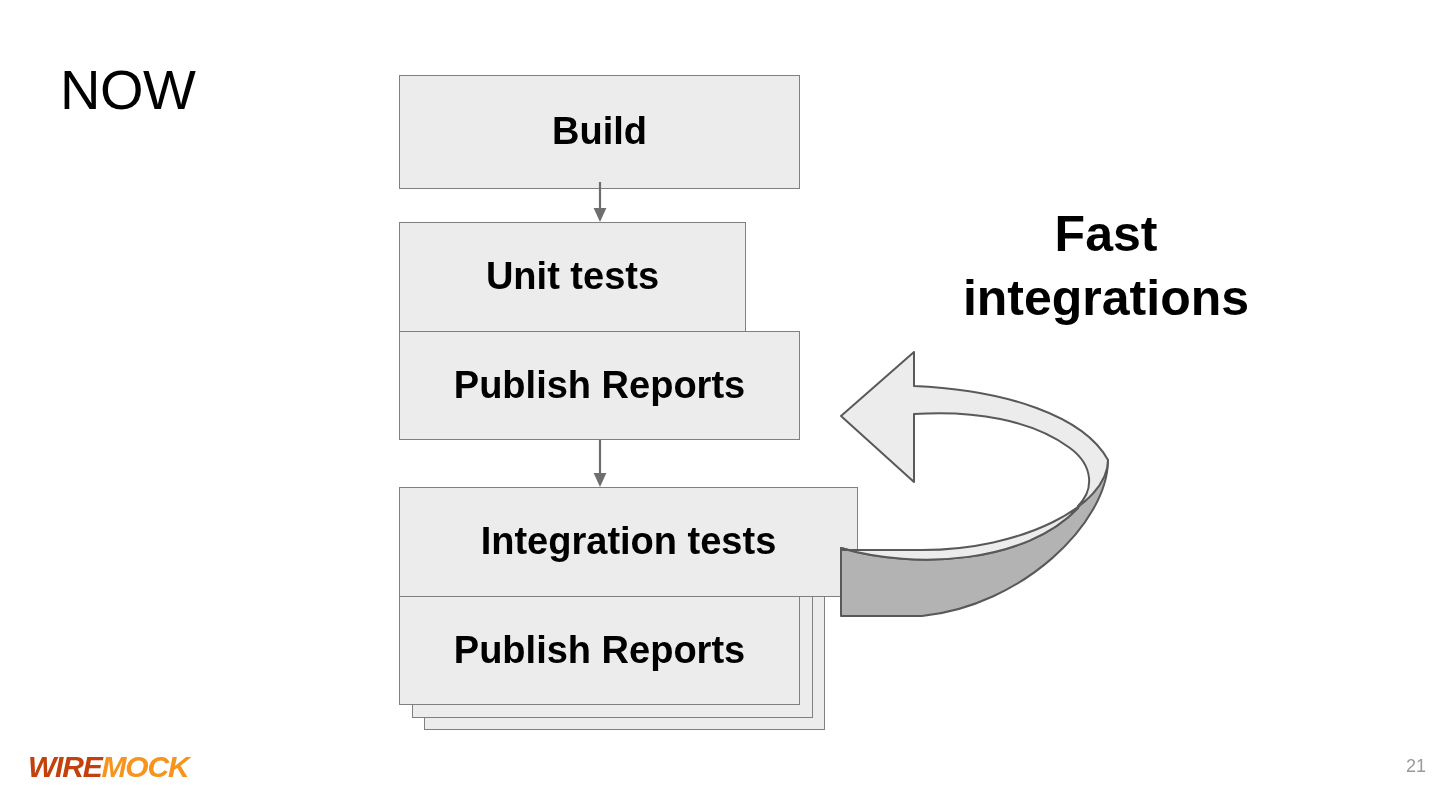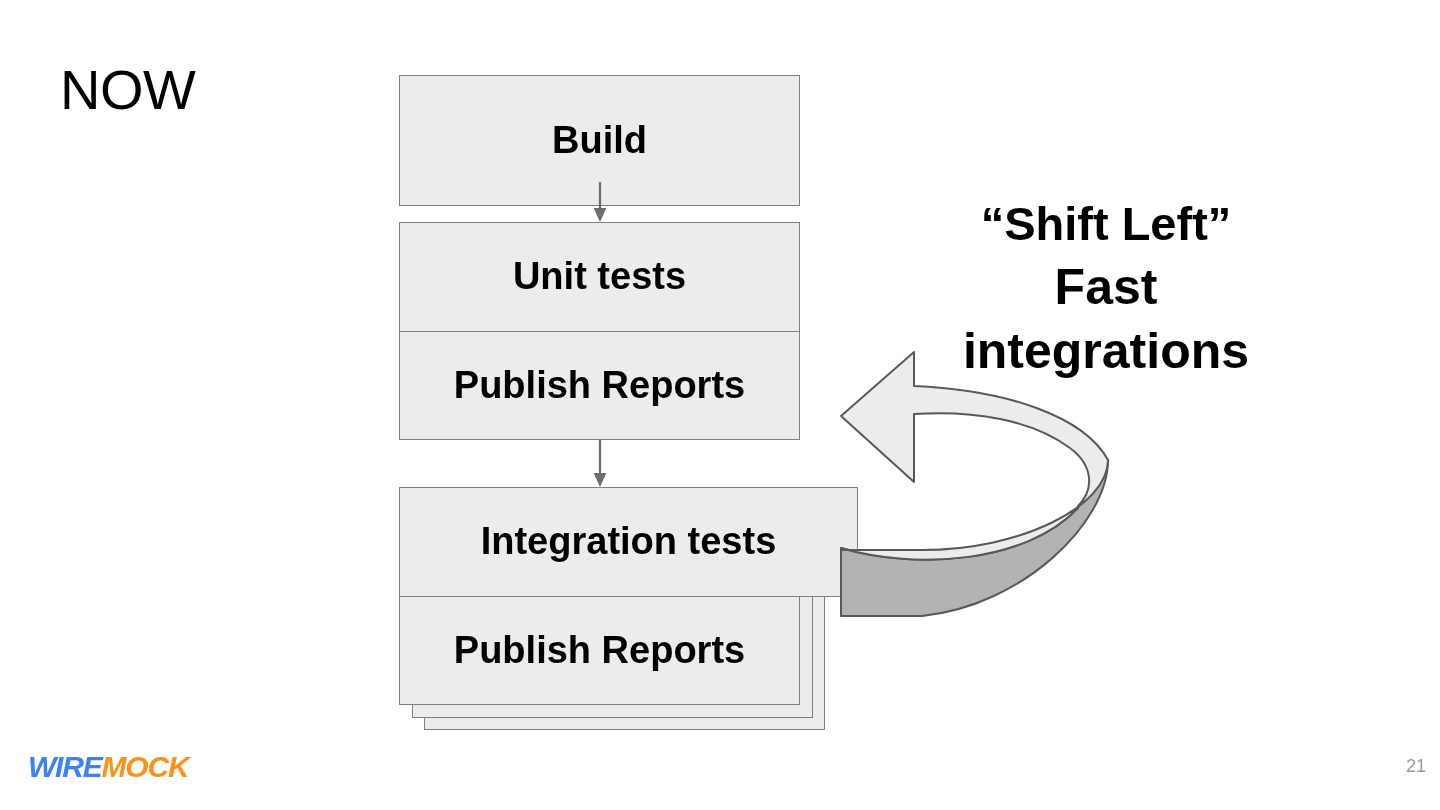--- a/index.html
+++ b/index.html
@@ -48,34 +48,34 @@
     color: #000000;
     text-align: center;
     line-height: 1.05;
     white-space: nowrap;
   }
 
   #box-build {
     left: 399px;
     top: 75px;
     width: 401px;
-    height: 131px;
+    height: 114px;
   }
 
   #group-unit {
     position: absolute;
     left: 399px;
     top: 222px;
     width: 401px;
     height: 218px;
   }
   #box-unit-tests {
     left: 0;
     top: 0;
-    width: 401px;
+    width: 347px;
     height: 110px;
   }
   #box-unit-publish {
     left: 0;
     top: 109px;
     width: 401px;
     height: 109px;
   }
 
   
@@ -158,21 +158,21 @@
     position: absolute;
     left: 28px;
     top: 752px;
     font-size: 30px;
     font-weight: bold;
     letter-spacing: -1.2px;
     font-style: italic;
     line-height: 1;
     white-space: nowrap;
   }
-  #wiremock-logo .lg-wire { color: #3b82f6; }
+  #wiremock-logo .lg-wire { color: #c2410c; }
   #wiremock-logo .lg-mock { color: #F7941E; text-align: right; }
 
   #page-number {
     position: absolute;
     left: 1386px;
     top: 757px;
     font-size: 18px;
     color: #9a9a9a;
     line-height: 1;
     margin-left: 20px;
@@ -237,21 +237,20 @@
              L 15 210
              C 90 232, 200 225, 252 170
              L 252 168
              C 268 152, 268 128, 244 110
              C 206 82, 148 72, 88 76
              L 88 144
              Z" fill="#ececec" stroke="#595959" stroke-width="2" stroke-linejoin="round"></path>
   </svg>
 
   <div id="shift-left-block">
-    <div id="shift-left-heading">“Shift Left”</div>
     <div id="shift-left-sub">
       <div>Fast integrations</div>
     </div>
   </div>
 
   <div id="wiremock-logo">
     <span class="lg-wire">WIRE</span><span class="lg-mock">MOCK</span>
   </div>
 
   <div id="page-number">21</div>

